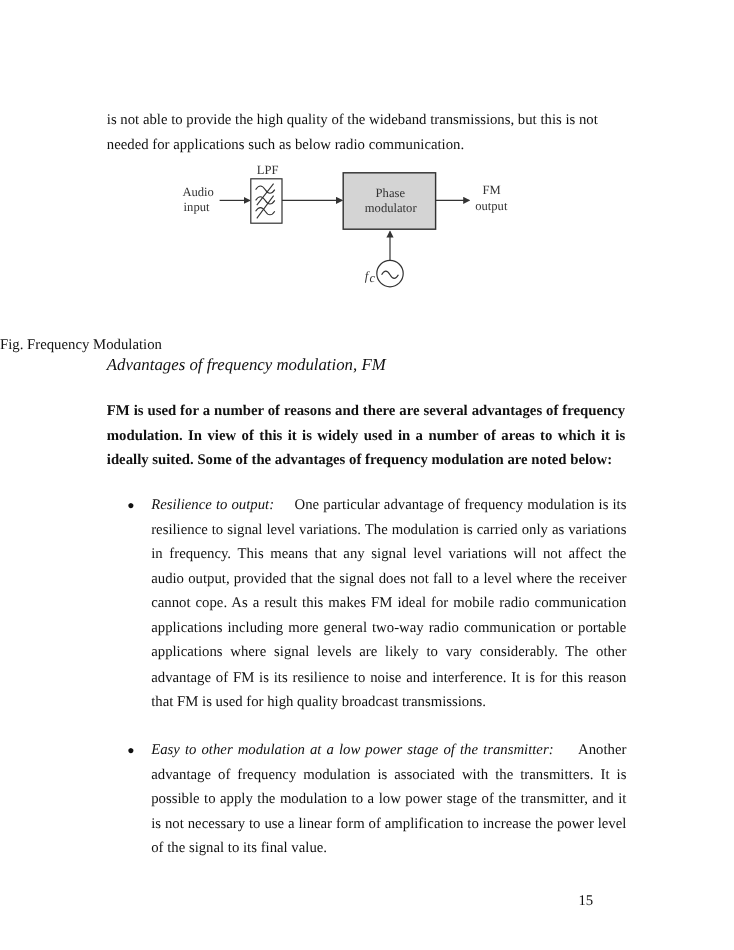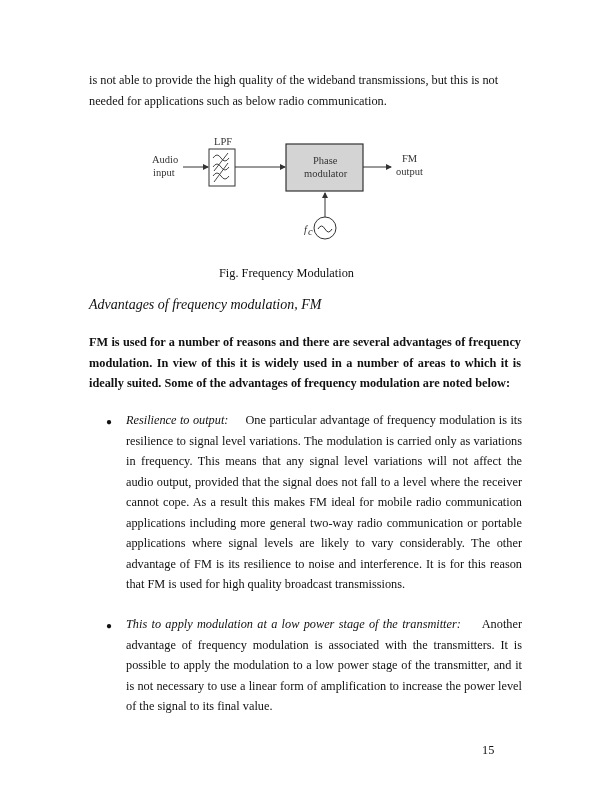--- a/index.html
+++ b/index.html
@@ -1,24 +1,24 @@
 <!DOCTYPE html>
 <html><head>
 <meta charset="utf-8">
 <style>
   html, body { margin: 0; padding: 0; background: #ffffff; }
   body { width: 612px; height: 792px; position: relative; overflow: hidden;
          font-family: "Liberation Serif", "DejaVu Serif", serif; color: #111; }
-  .line { position: absolute; font-size: 12.3px; white-space: nowrap; line-height: 14px; }
+  .line { position: absolute; font-size: 12.3px; white-space: nowrap; line-height: 14px; margin-top: 19px; }
   .para { position: absolute; left: 89px; width: 432px; font-size: 12.3px; line-height: 20.5px; }
   .just { text-align: justify; text-align-last: left; font-weight: bold; }
   .bul-text { position: absolute; left: 126px; width: 396px; font-size: 12.3px; line-height: 20.5px; text-align: justify; }
   .bullet { position: absolute; left: 106px; font-size: 10px; }
   .ital { font-style: italic; }
-  .caption { position: absolute; top: 266px; left: 0; width: 573px; text-align: center; font-size: 12.3px; }
+  .caption { position: absolute; top: 280px; left: 0; width: 573px; text-align: left; font-size: 12.3px; }
   .heading { position: absolute; top: 297px; left: 89px; font-size: 14px; font-style: italic; }
   .pagenum { position: absolute; top: 743px; left: 482px; font-size: 12.3px; }
   .diagram { position: absolute; left: 140px; top: 125px; width: 300px; height: 130px; }
   .diag-label { font-family: "Liberation Serif", "DejaVu Serif", serif; font-size: 10.5px; fill: #333; }
 </style>
 </head>
 <body>
 
 <div>
 
@@ -79,20 +79,20 @@
     <div>
       <span class="bullet" style="top:416px;">●</span>
       <div class="bul-text" style="top:410px;">
         <span class="ital">Resilience to output:</span>&nbsp;&nbsp;&nbsp;&nbsp;
         <span>One particular advantage of frequency modulation is its resilience to signal level variations. The modulation is carried only as variations in frequency. This means that any signal level variations will not affect the audio output, provided that the signal does not fall to a level where the receiver cannot cope. As a result this makes FM ideal for mobile radio communication applications including more general two-way radio communication or portable applications where signal levels are likely to vary considerably. The other advantage of FM is its resilience to noise and interference. It is for this reason that FM is used for high quality broadcast transmissions.</span>
       </div>
     </div>
     <div>
       <span class="bullet" style="top:620px;">●</span>
       <div class="bul-text" style="top:614px;">
-        <span class="ital">This to apply modulation at a low power stage of the transmitter:</span>&nbsp;&nbsp;&nbsp;&nbsp;
+        <span class="ital">Easy to other modulation at a low power stage of the transmitter:</span>&nbsp;&nbsp;&nbsp;&nbsp;
         <span>Another advantage of frequency modulation is associated with the transmitters. It is possible to apply the modulation to a low power stage of the transmitter, and it is not necessary to use a linear form of amplification to increase the power level of the signal to its final value.</span>
       </div>
     </div>
   </div>
 
   <div class="pagenum">15</div>
 </div>
 
 </body></html>

